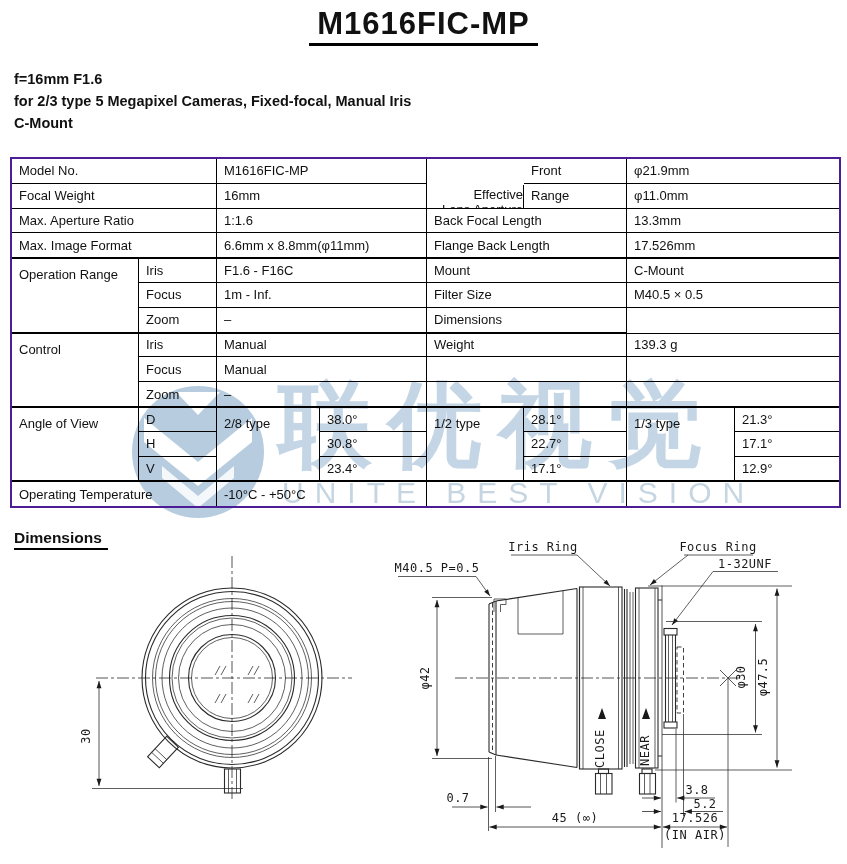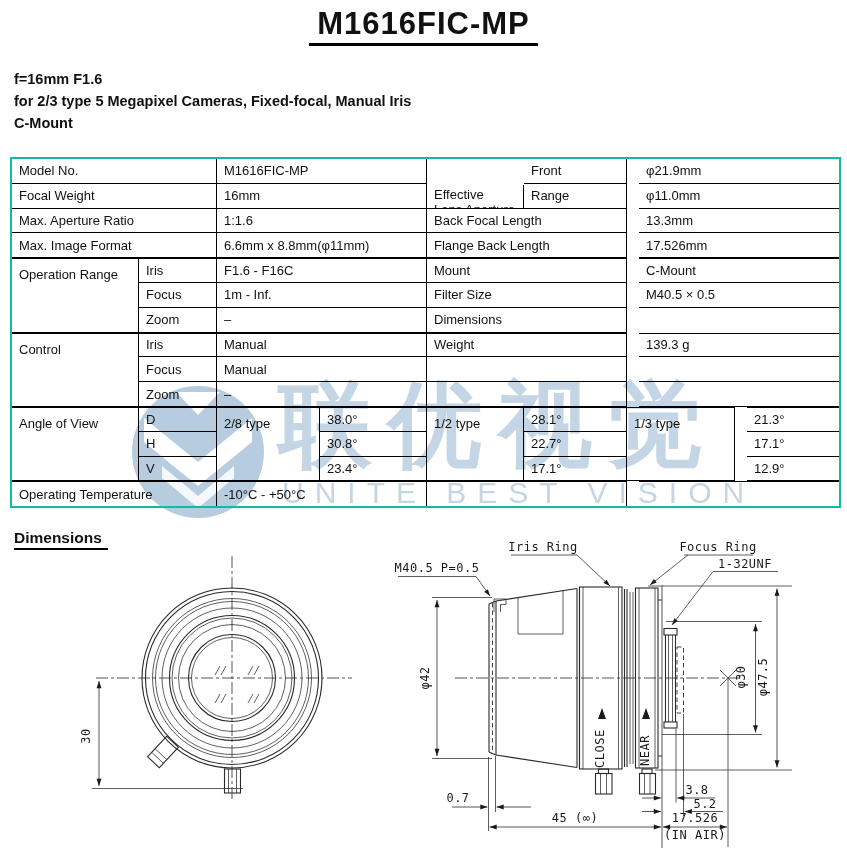--- a/index.html
+++ b/index.html
@@ -15,28 +15,28 @@
   .watermark{position:absolute;left:0;top:0;width:847px;height:864px;z-index:0;pointer-events:none;}
   .wm-cjk{position:absolute;left:278px;top:362px;font-size:94px;font-weight:bold;
           letter-spacing:16px;color:rgba(148,181,207,0.55);white-space:nowrap;}
   .wm-latin{position:absolute;left:282px;top:476px;font-size:30px;letter-spacing:11px;
             color:rgba(172,196,214,0.7);white-space:nowrap;}
   .wm-logo{position:absolute;left:128px;top:382px;}
   
   .spec{position:absolute;left:10px;top:157px;z-index:1;display:grid;
         grid-template-columns:127px 78px 103px 107px 97px 103px 108px 104px;
         grid-template-rows:repeat(14,24.8px);
-        border:2px solid #14b8a6;background:transparent;font-size:13px;}
+        border:2px solid #4c1d95;background:transparent;font-size:13px;}
   .cell{border-right:1px solid #000;border-bottom:1px solid #000;display:flex;
         align-items:center;padding-left:7px;overflow:hidden;white-space:nowrap;}
   .cell.tt{align-items:flex-start;padding-top:8px;}
   .cell.gt{border-top:1px solid #000;}
-  .cell.nbr{border-right:none;margin-left:12px;}
+  .cell.nbr{border-right:none;}
   .cell.nbb{border-bottom:none;}
-  .cell.ml{flex-direction:column;align-items:flex-start;justify-content:space-around;padding-top:2px;padding-bottom:2px;margin-top:26px;}
+  .cell.ml{flex-direction:column;align-items:flex-end;justify-content:space-around;padding-top:2px;padding-bottom:2px;margin-top:26px;}
   
   .dim-heading{position:absolute;left:14px;top:529px;font-size:15.5px;font-weight:bold;
                border-bottom:2px solid #000;padding:0 6px 1px 0;z-index:2;}
   
   .drawing{position:absolute;left:0;top:515px;z-index:1;}
   .drawing .ln{stroke:#2a2a2a;stroke-width:1.1;fill:none;}
   .drawing .tn{stroke:#2a2a2a;stroke-width:0.75;fill:none;}
   .drawing .cl{stroke:#2a2a2a;stroke-width:0.8;fill:none;stroke-dasharray:12 3 3 3;}
   .drawing .hd{stroke:#2a2a2a;stroke-width:0.9;fill:none;stroke-dasharray:4.5 3;}
   .drawing .dm{stroke:#2a2a2a;stroke-width:0.8;fill:none;}

